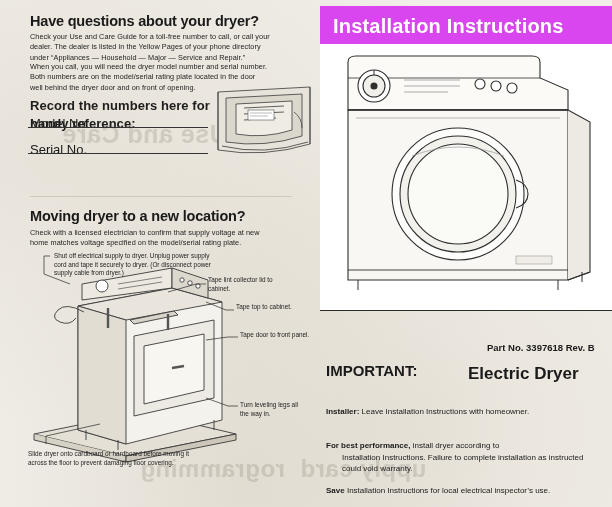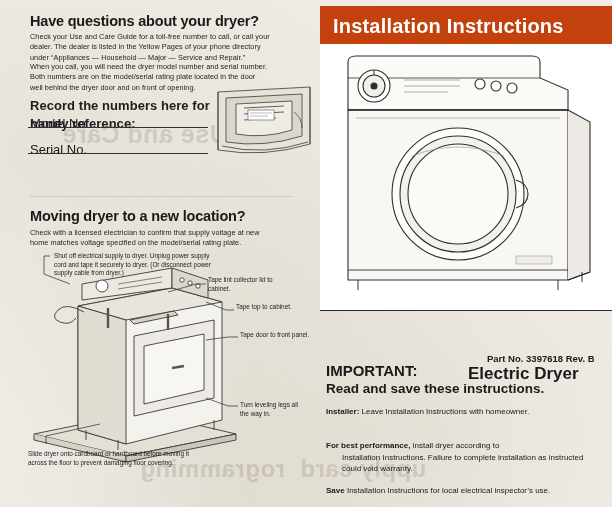--- a/index.html
+++ b/index.html
@@ -103,21 +103,21 @@
   
   .right {
     position: absolute;
     left: 320px; top: 0;
     width: 292px; height: 507px;
   }
   .title-bar {
     position: absolute;
     left: 0; top: 6px;
     width: 292px; height: 38px;
-    background: #c2410c;
+    background: #d946ef;
   }
   .title-bar .t {
     color: #fff;
     font-size: 20px;
     font-weight: bold;
     letter-spacing: 0.2px;
     position: absolute;
     left: 13px; top: 9px;
   }
   .dryer-box {
@@ -131,21 +131,21 @@
 
   .product-name {
     position: absolute;
     left: 148px; top: 316px;
     font-size: 17px;
     font-weight: bold;
     margin-top: 48px;
   }
   .part-no {
     position: absolute;
-    left: 148px; top: 353px;
+    left: 148px; top: 342px;
     font-size: 9.5px;
     font-weight: bold;
     padding-left: 19px;
   }
   .important {
     position: absolute;
     left: 6px; top: 362px;
     font-size: 15px;
     font-weight: bold;
   }
@@ -321,21 +321,20 @@
 
           <rect x="196" y="212" width="36" height="8" fill="#efede6" stroke="#9a9a9a" stroke-width="0.6"></rect>
         </g>
       </svg>
     </div>
 
     <div class="product-name">Electric Dryer</div>
     <div class="part-no">Part No. 3397618 Rev. B</div>
 
     <div class="important">IMPORTANT:</div>
-    <div class="readsave">Read and save these instructions.</div>
 
     <div class="note" style="left:6px; top:406px; width:278px;">
       <b>Installer:</b><span> Leave Installation Instructions with homeowner.</span>
     </div>
 
 
     <div class="note" style="left:6px; top:440px; width:278px;">
       <b>For best performance,</b><span> install dryer according to</span>
       <span class="ind">Installation Instructions. Failure to complete installation as instructed could void warranty.</span>
     </div>

